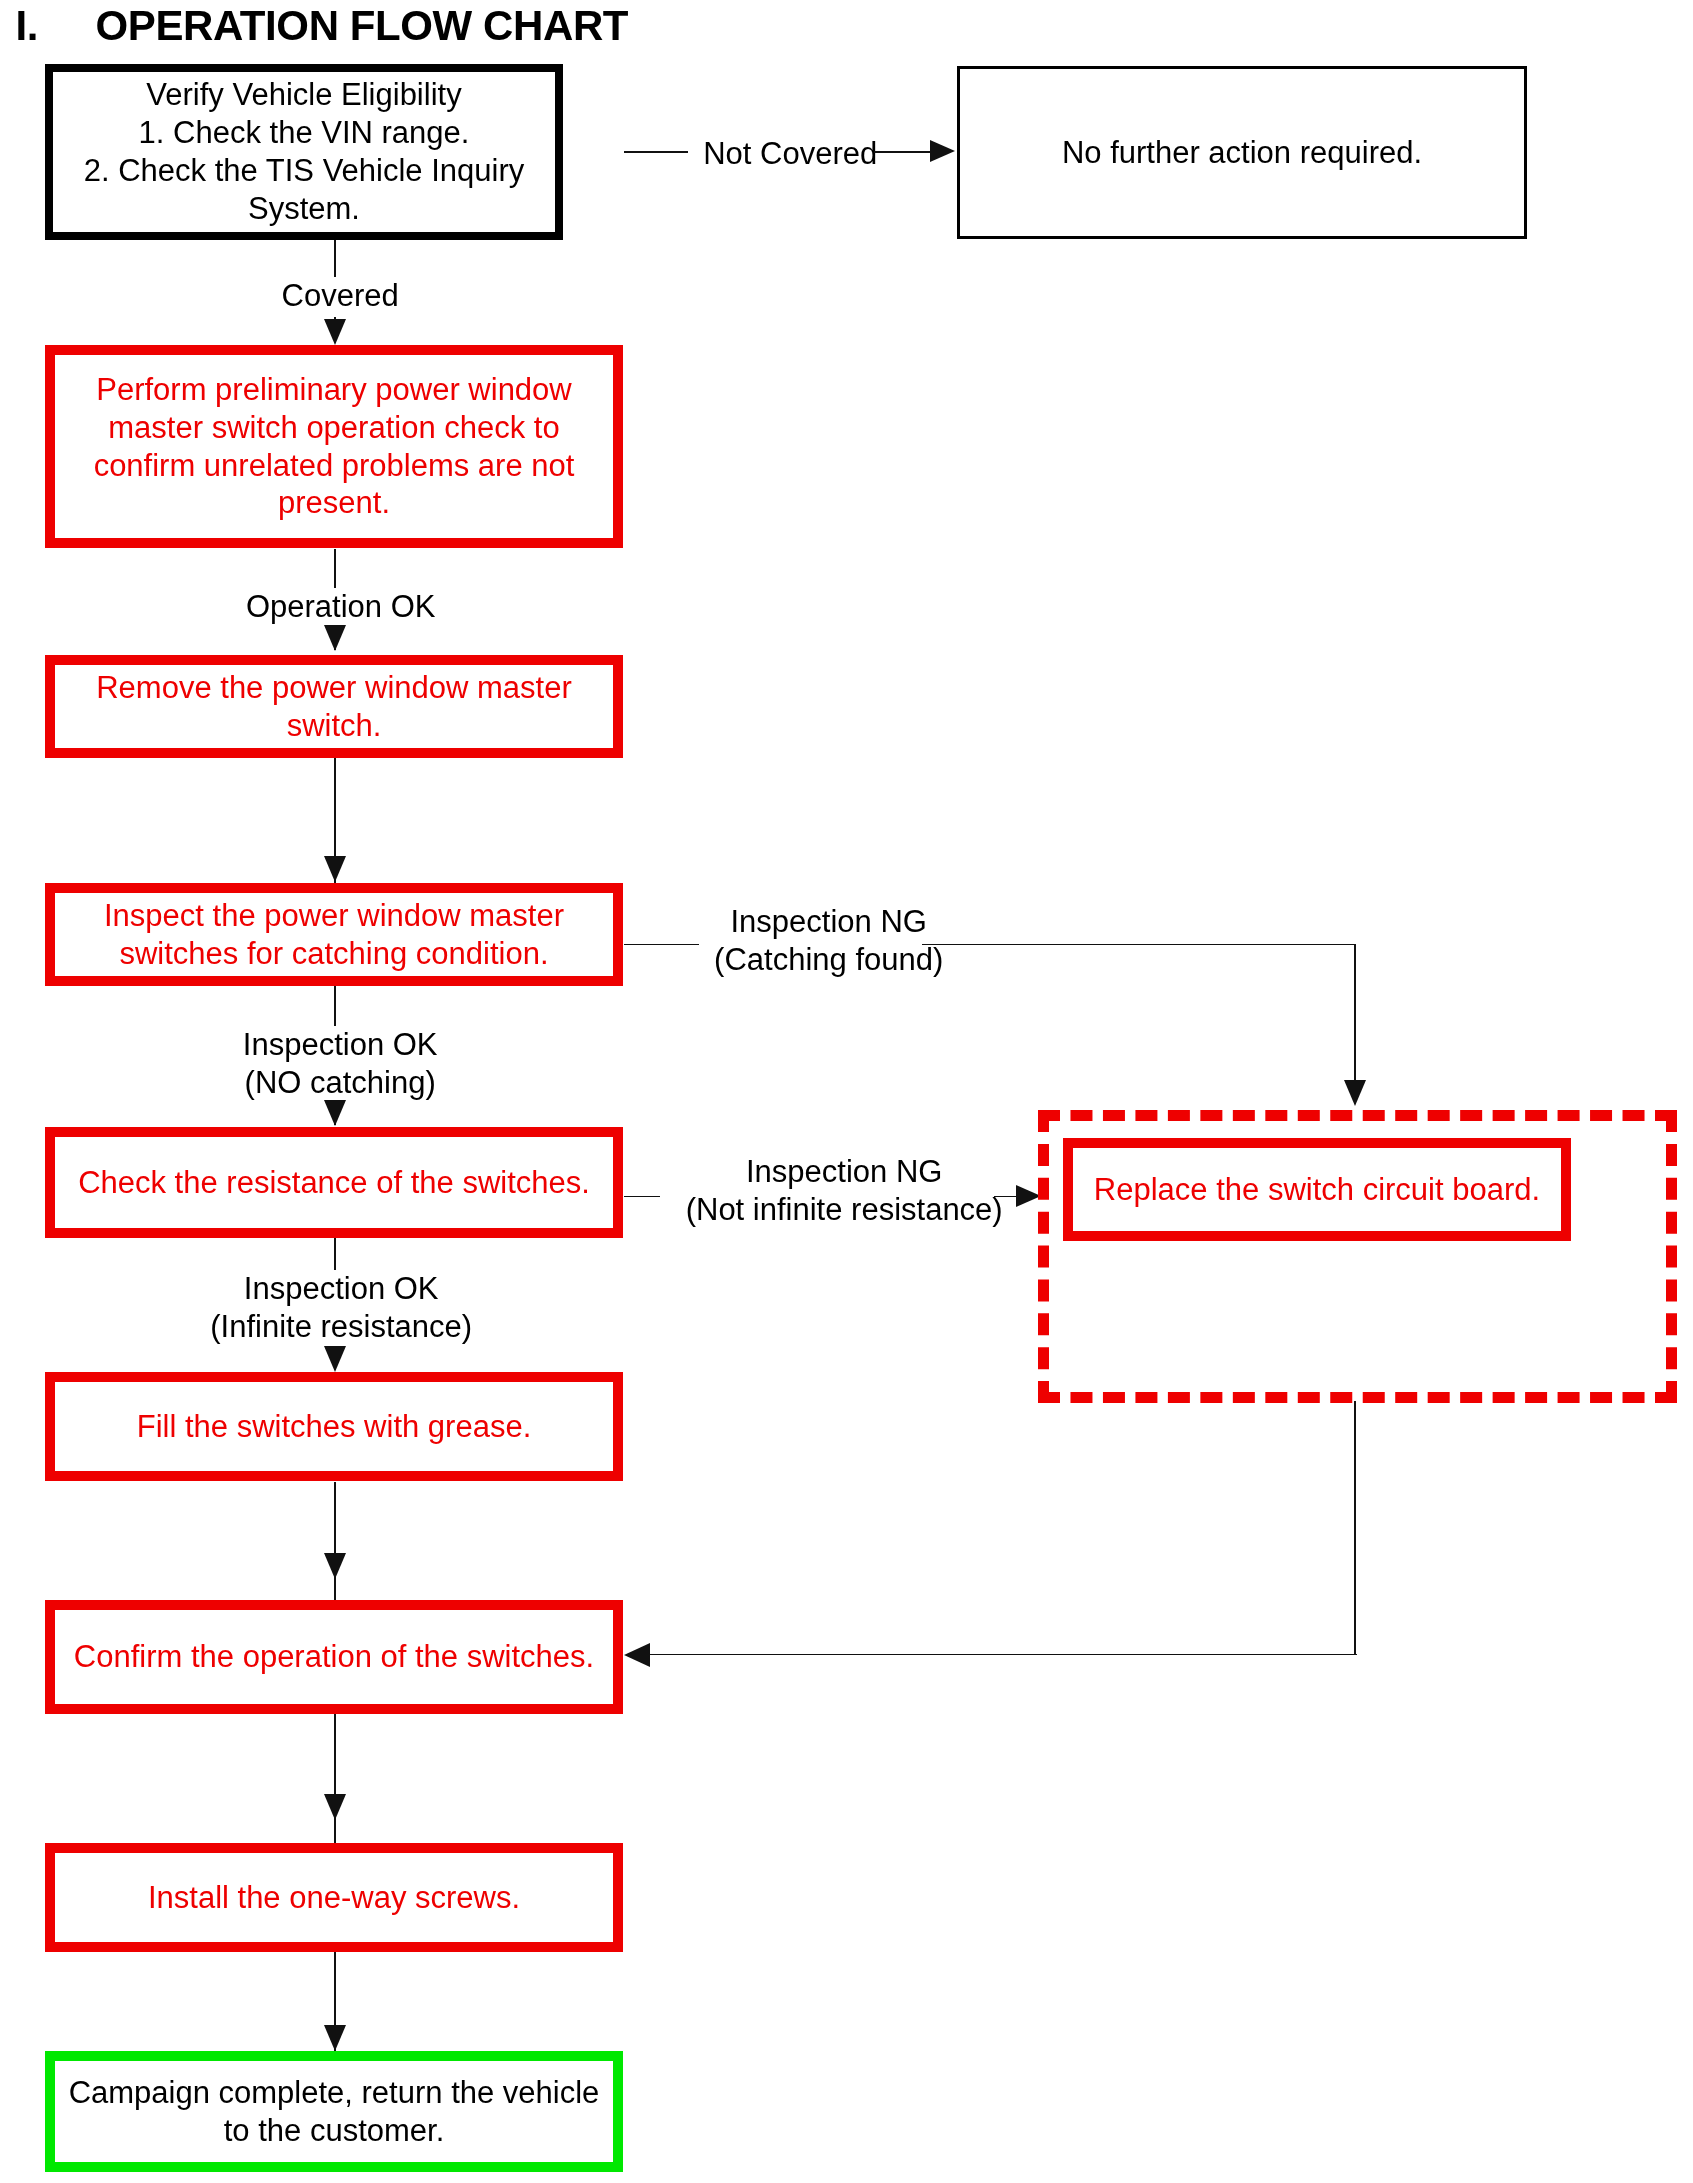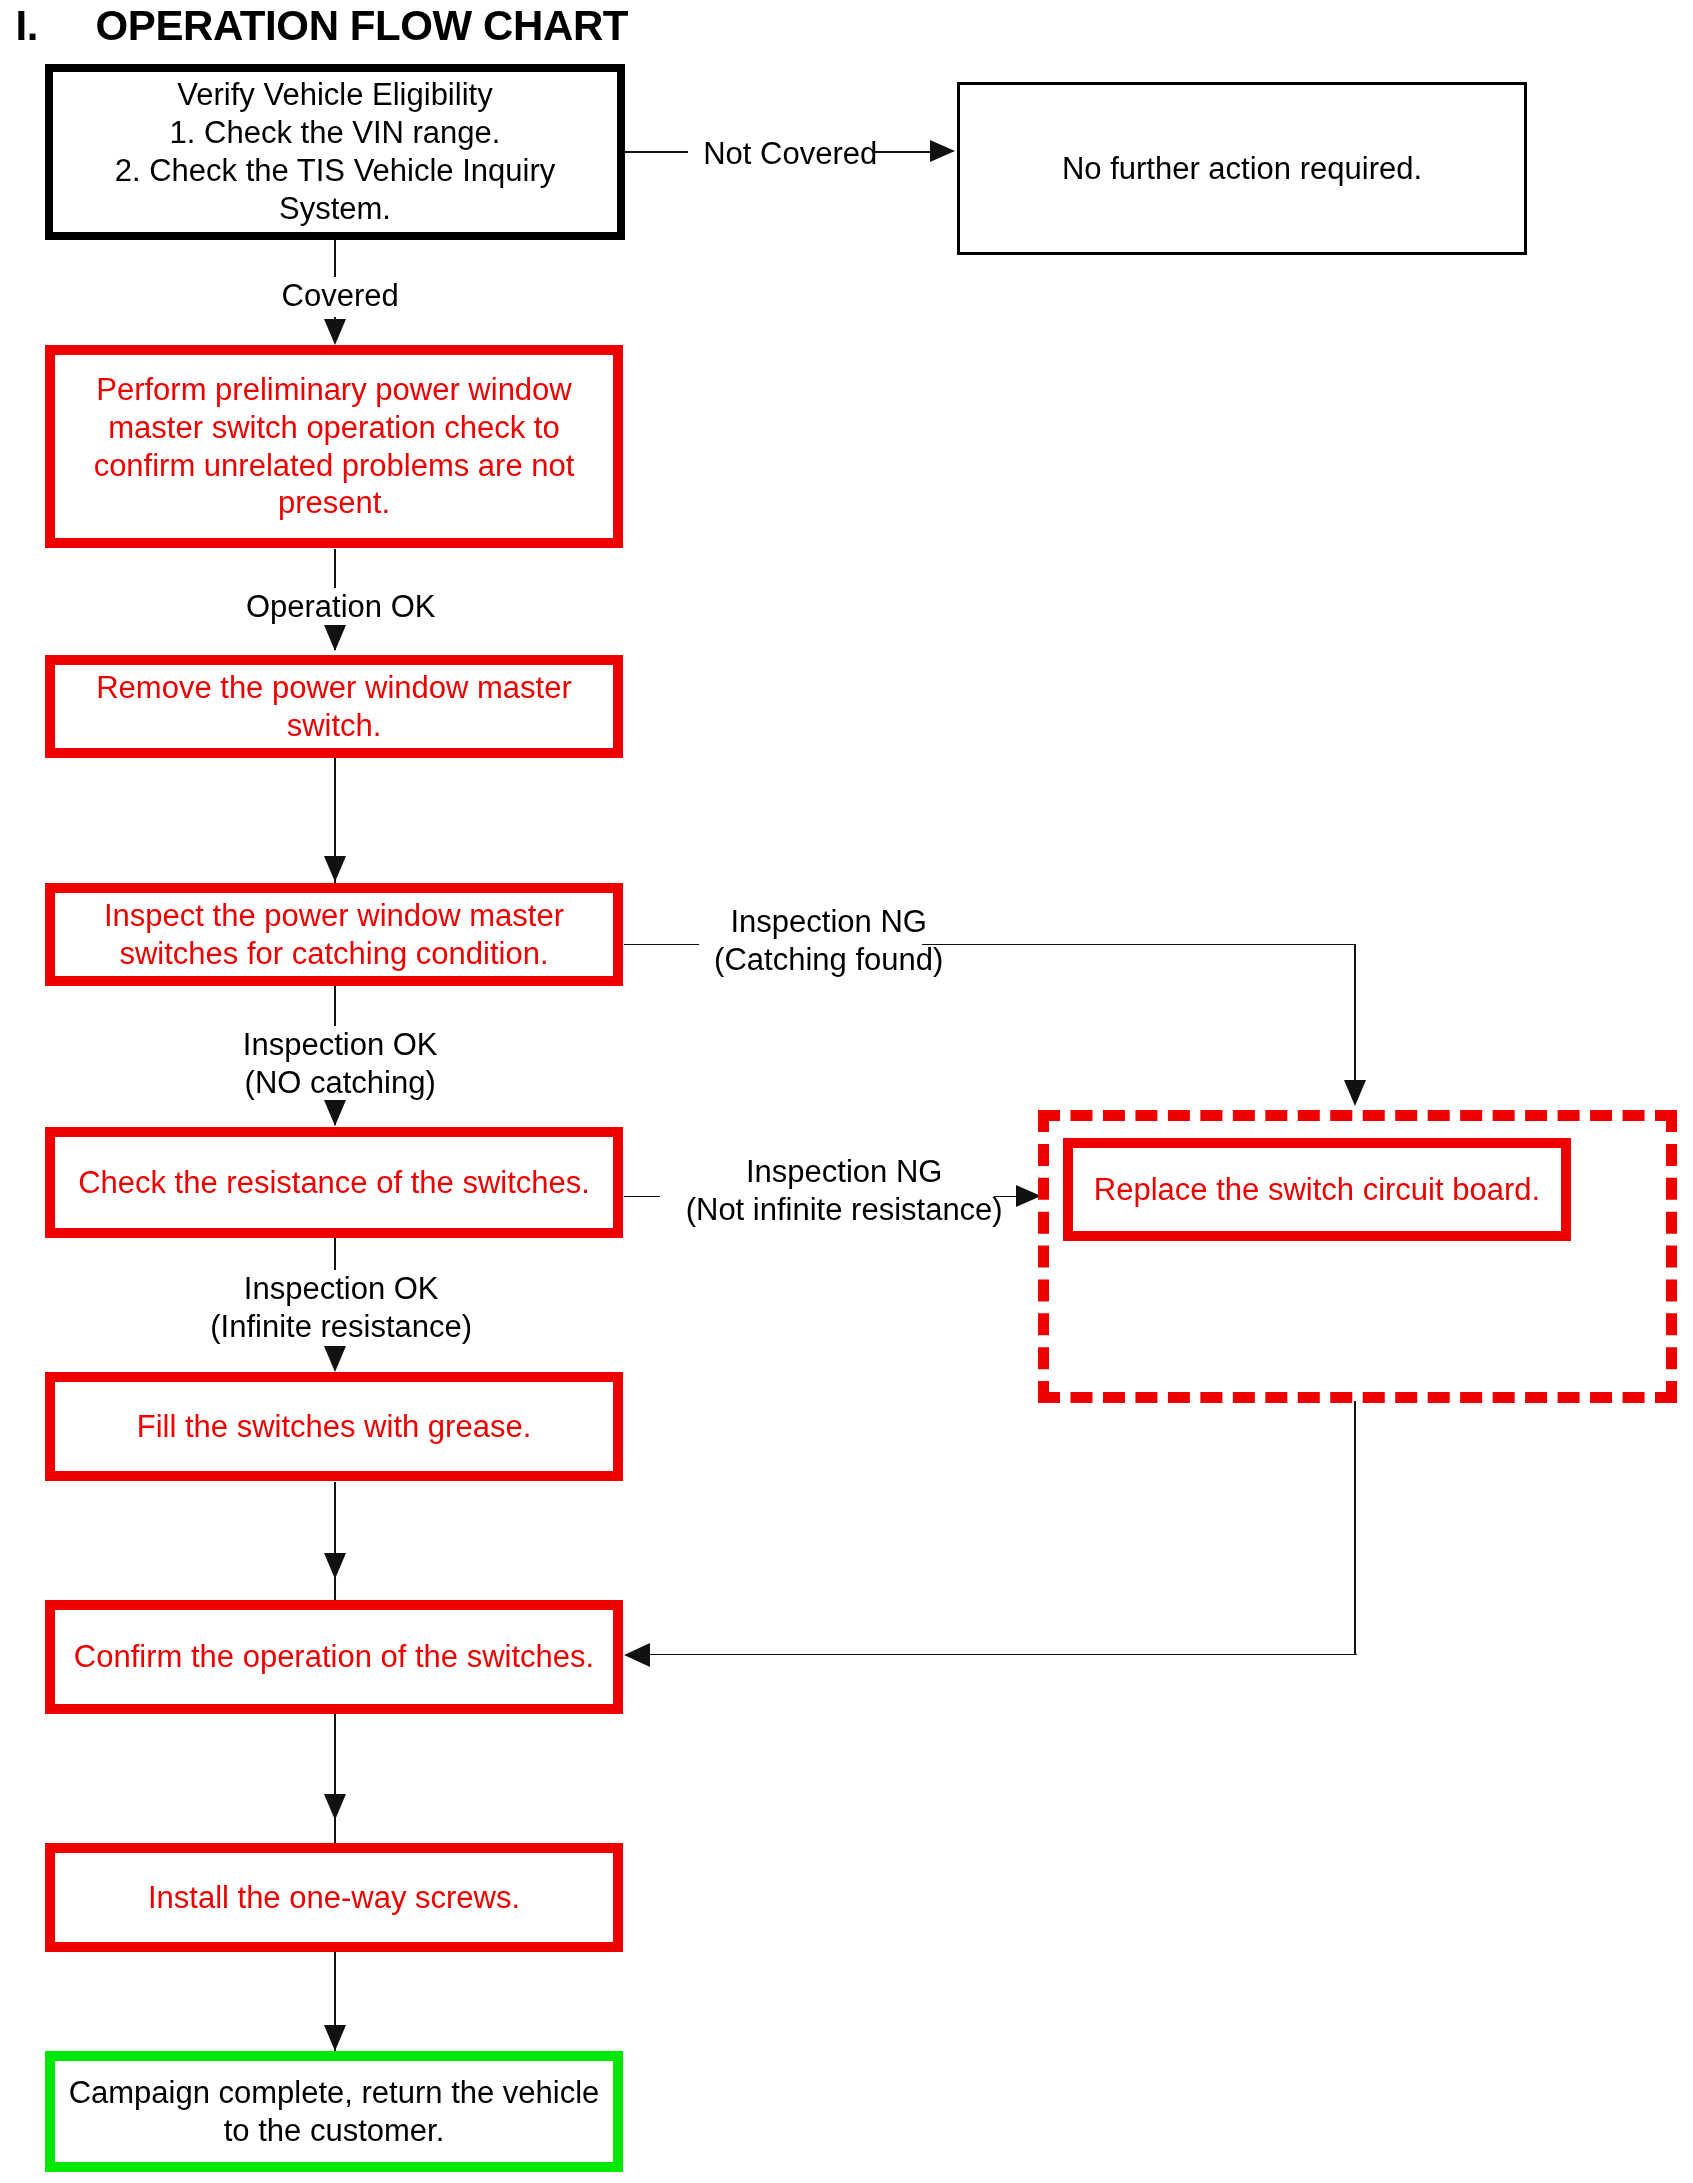--- a/index.html
+++ b/index.html
@@ -48,21 +48,20 @@
 
   .node.black {
     border: 8.6px solid #000000;
     color: #000000;
     font-size: 31px;
   }
   .node.black-thin {
     border: 3.9px solid #000000;
     color: #000000;
     font-size: 31px;
-    margin-top: 16px;
   }
   .node.red {
     border: 10.2px solid #ee0000;
     outline: 2.3px solid #ffffff;
     outline-offset: -12.5px;
     color: #ee0000;
     font-size: 31px;
   }
   .node.green {
     border: 10.2px solid #00e800;
@@ -143,21 +142,21 @@
 </head>
 <body>
 
 <div id="canvas">
 
   <div class="title-row">
     <span class="title-num">I.</span>
     <span>OPERATION FLOW CHART</span>
   </div>
 
-  <div class="node black" style="left:45px; top:64px; width:580px; height:176px;">
+  <div class="node black" style="left:45px; top:64px; width:518px; height:176px;">
     <span class="txt" style="white-space:pre-line;">Verify Vehicle Eligibility
 1. Check the VIN range.
 2. Check the TIS Vehicle Inquiry System.</span>
   </div>
 
   <div class="node black-thin" style="left:957px; top:66px; width:570px; height:173px;">
     <span class="txt">No further action required.</span>
   </div>
 
   <div class="hline" style="left:624px; top:151px; width:67px;"></div>

